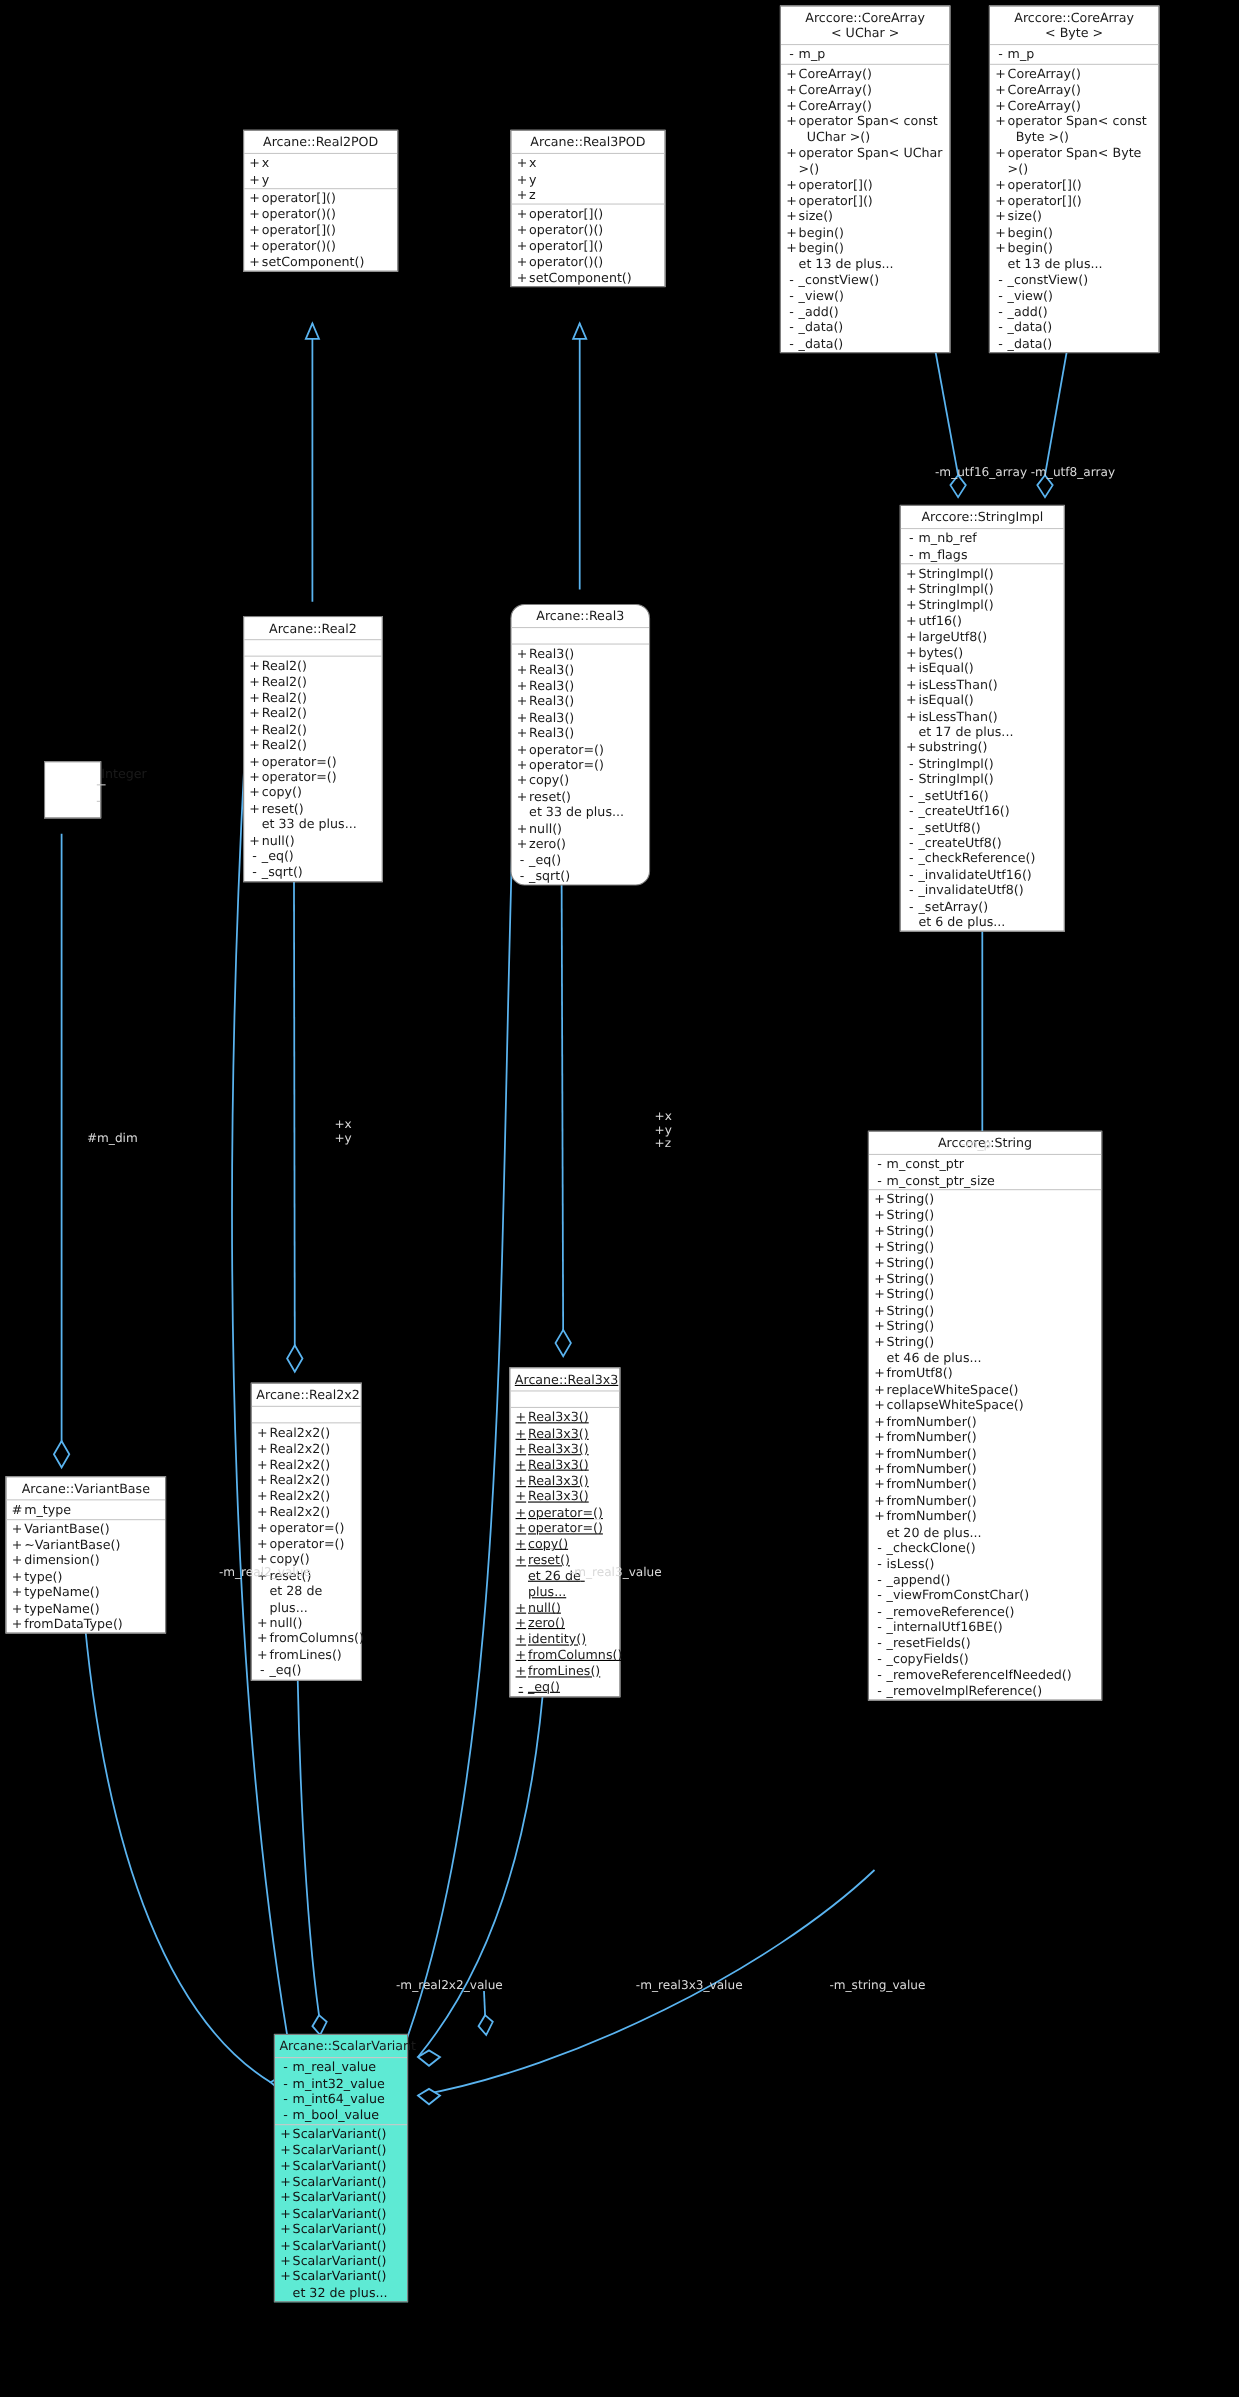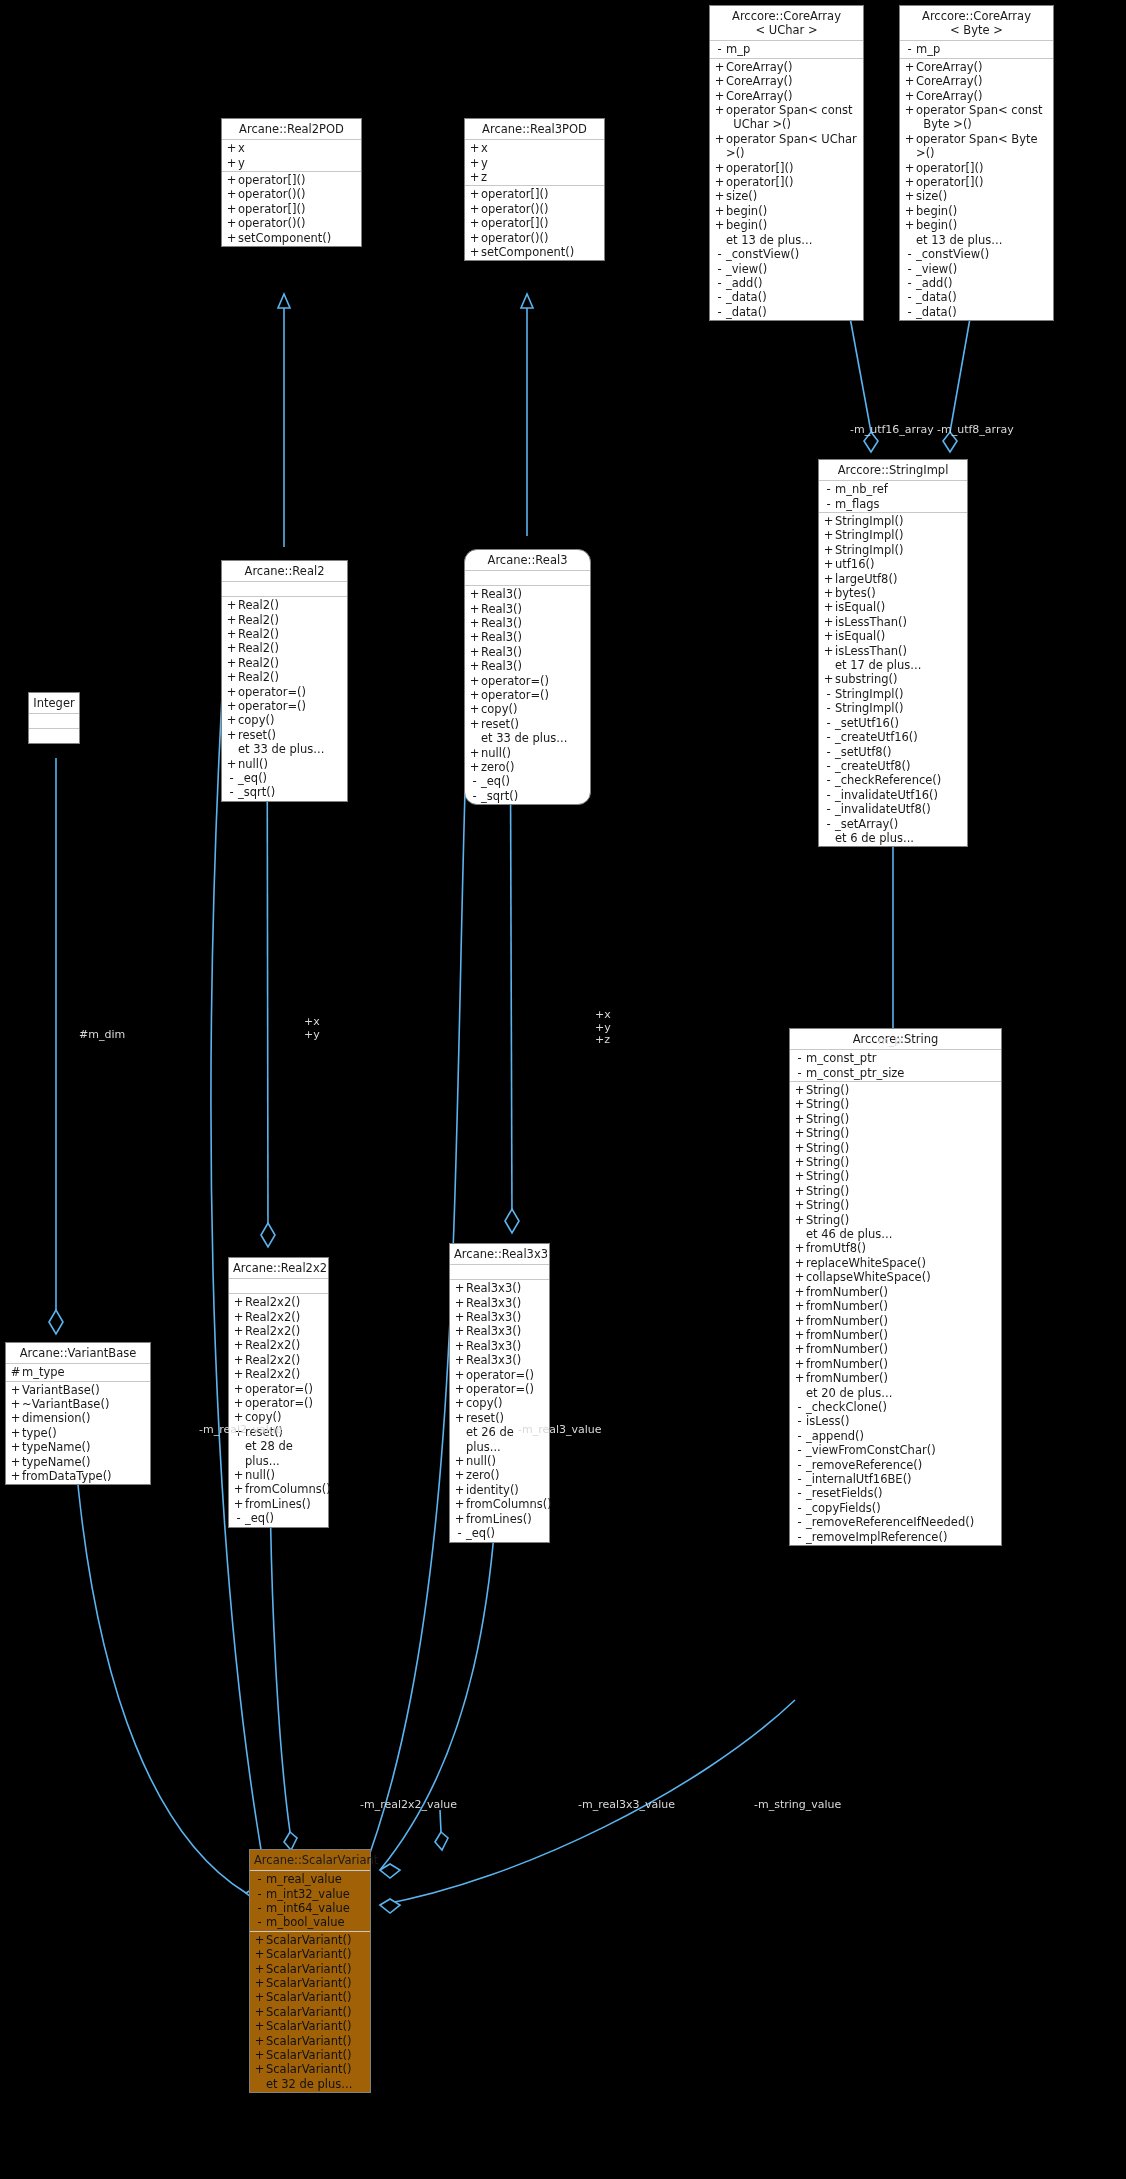--- a/index.html
+++ b/index.html
@@ -3,21 +3,21 @@
 <meta charset="utf-8">
 <style>
   html,body{margin:0;padding:0;background:#000;}
   body{width:1126px;height:2179px;position:relative;overflow:hidden;
        font-family:"DejaVu Sans","Liberation Sans",sans-serif;}
   #canvas{position:absolute;left:0;top:0;width:1126px;height:1886px;}
   svg.edges{position:absolute;left:0;top:0;width:1126px;height:2179px;pointer-events:none;}
 
   .node{position:absolute;background:#fff;border:1px solid #808080;
         box-sizing:border-box;}
-  .node.gray{background:#a16207;}
+  .node.gray{background:#5eead4;}
   .title{text-align:center;font-size:11.5px;color:#1a1a1a;
          padding:3px 4px 3px 4px;line-height:14.2px;border-bottom:1px solid #c8c8c8;
          white-space:pre-line;}
   .sec{border-bottom:1px solid #c8c8c8;padding:1px 0 1px 0;}
   .sec:last-child{border-bottom:none;}
   .sec.empty{height:12px;}
   .row{font-size:11.5px;color:#1a1a1a;line-height:14.4px;
        padding:0 3px 0 3px;white-space:pre;display:flex;}
   .vis{display:inline-block;width:13px;text-align:center;flex:0 0 13px;}
   .mname{display:inline-block;white-space:pre-wrap;}
@@ -266,21 +266,21 @@
           <div class="row"><span class="vis">+</span><span class="mname">operator=()</span></div>
           <div class="row"><span class="vis">+</span><span class="mname">copy()</span></div>
           <div class="row"><span class="vis">+</span><span class="mname">reset()</span></div>
           <div class="row"><span class="vis"></span><span class="mname">et 33 de plus...</span></div>
           <div class="row"><span class="vis">+</span><span class="mname">null()</span></div>
           <div class="row"><span class="vis">+</span><span class="mname">zero()</span></div>
           <div class="row"><span class="vis">-</span><span class="mname">_eq()</span></div>
           <div class="row"><span class="vis">-</span><span class="mname">_sqrt()</span></div>
         </div>
       </div>
-      <div class="node" style="left: 28px; top: 692px; width: 52px;">
+      <div class="node" style="left: 40px; top: 692px; width: 52px; padding-left: 47px;">
         <div class="title">Integer</div>
         <div class="sec empty"></div>
         <div class="sec empty"></div>
       </div>
       <div class="node" style="left: 5px; top: 1342px; width: 146px;">
         <div class="title">Arcane::VariantBase</div>
         <div class="sec">
           <div class="row"><span class="vis">#</span><span class="mname">m_type</span></div>
         </div>
         <div class="sec">
@@ -307,21 +307,21 @@
           <div class="row"><span class="vis">+</span><span class="mname">operator=()</span></div>
           <div class="row"><span class="vis">+</span><span class="mname">copy()</span></div>
           <div class="row"><span class="vis">+</span><span class="mname">reset()</span></div>
           <div class="row"><span class="vis"></span><span class="mname">et 28 de plus...</span></div>
           <div class="row"><span class="vis">+</span><span class="mname">null()</span></div>
           <div class="row"><span class="vis">+</span><span class="mname">fromColumns()</span></div>
           <div class="row"><span class="vis">+</span><span class="mname">fromLines()</span></div>
           <div class="row"><span class="vis">-</span><span class="mname">_eq()</span></div>
         </div>
       </div>
-      <div class="node" style="left: 449px; top: 1243px; width: 101px;">
+      <div class="node" style="left: 463px; top: 1243px; width: 101px; text-decoration: underline;">
         <div class="title">Arcane::Real3x3</div>
         <div class="sec empty"></div>
         <div class="sec">
           <div class="row"><span class="vis">+</span><span class="mname">Real3x3()</span></div>
           <div class="row"><span class="vis">+</span><span class="mname">Real3x3()</span></div>
           <div class="row"><span class="vis">+</span><span class="mname">Real3x3()</span></div>
           <div class="row"><span class="vis">+</span><span class="mname">Real3x3()</span></div>
           <div class="row"><span class="vis">+</span><span class="mname">Real3x3()</span></div>
           <div class="row"><span class="vis">+</span><span class="mname">Real3x3()</span></div>
           <div class="row"><span class="vis">+</span><span class="mname">operator=()</span></div>

